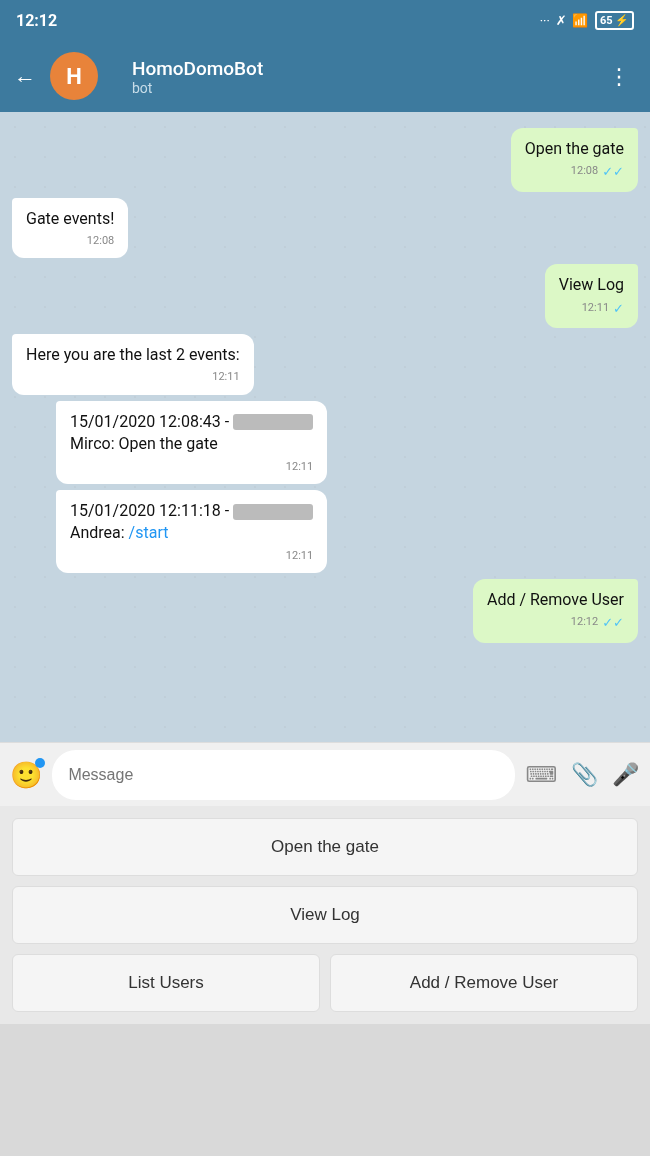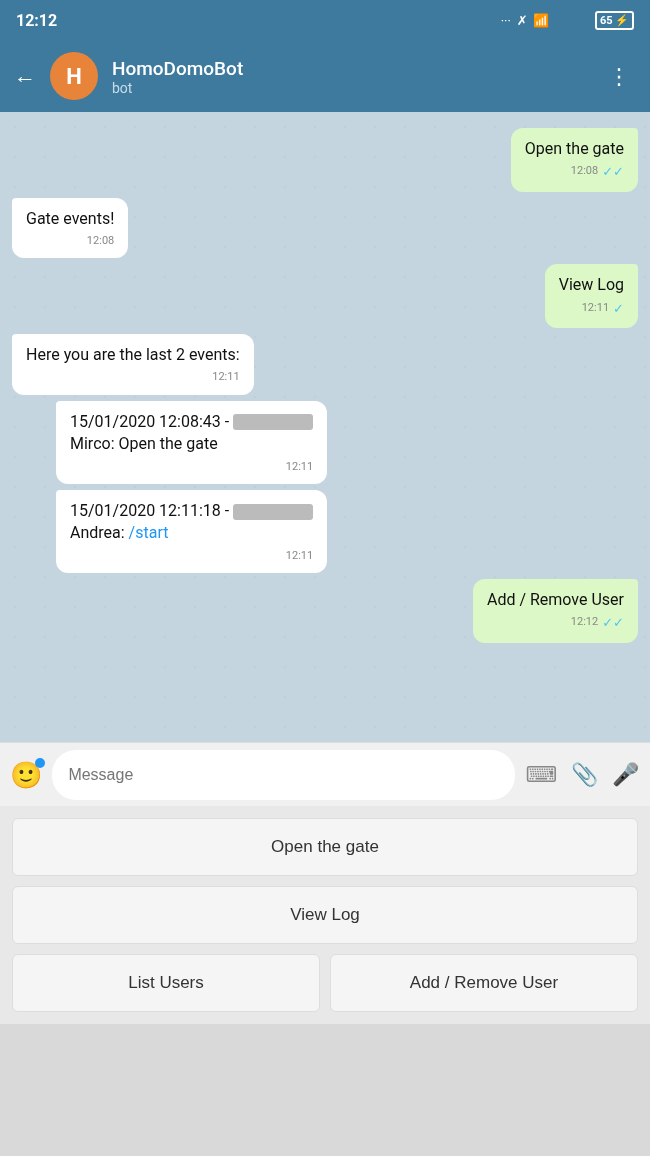--- a/index.html
+++ b/index.html
@@ -33,21 +33,20 @@
       font-size: 13px;
     }
     .battery-indicator {
       border: 2px solid white;
       border-radius: 3px;
       padding: 1px 3px;
       font-size: 11px;
       font-weight: bold;
       color: white;
       position: relative;
-      margin-left: 39px;
     }
 
     
     .header {
       background: #3d7a9e;
       display: flex;
       align-items: center;
       padding: 10px 14px;
       height: 72px;
       gap: 14px;
@@ -65,20 +64,21 @@
       color: white;
       display: flex;
       align-items: center;
       justify-content: center;
       font-size: 22px;
       font-weight: bold;
       flex-shrink: 0;
     }
     .header-info {
       flex: 1;
+      margin-left: 20px;
     }
     .header-name {
       color: white;
       font-size: 19px;
       font-weight: 500;
     }
     .header-sub {
       color: #c8dde9;
       font-size: 14px;
     }

